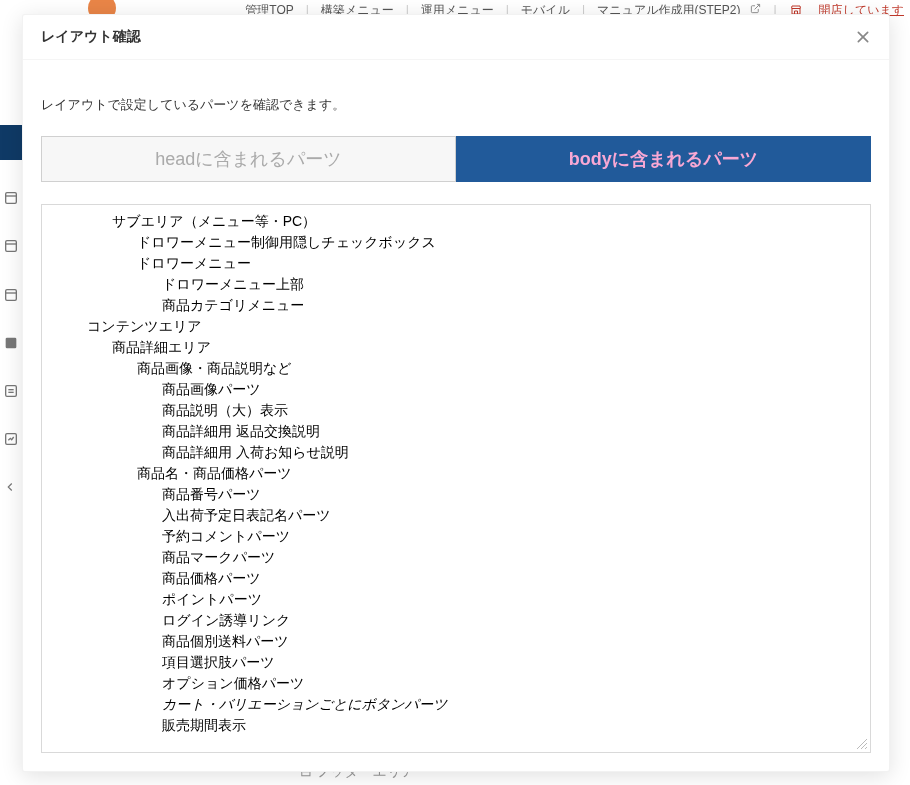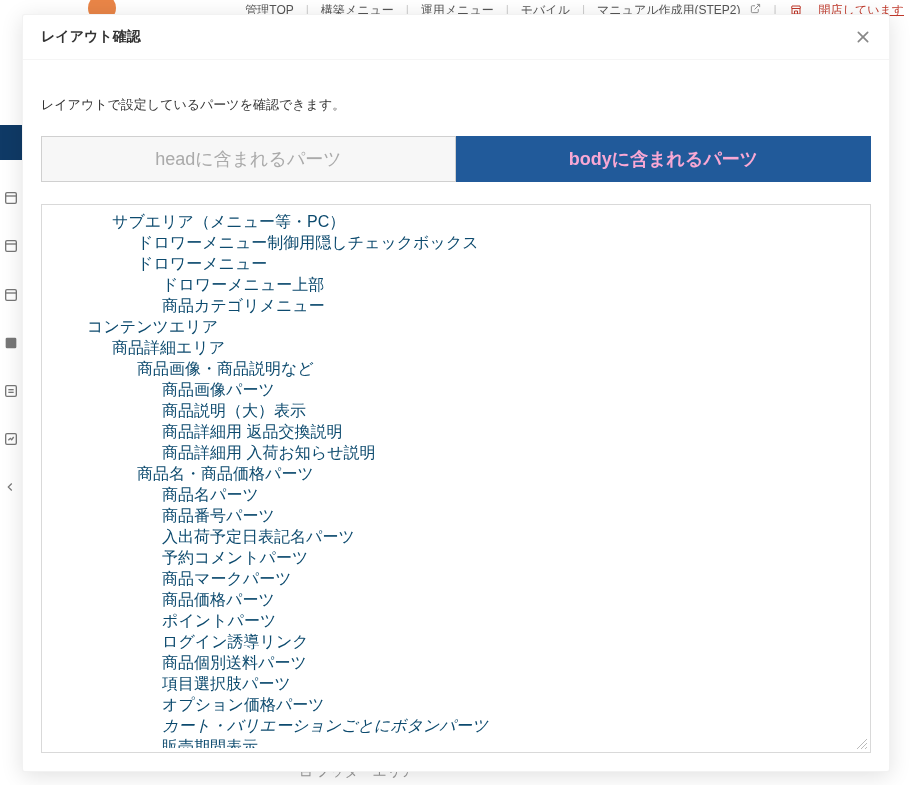--- a/index.html
+++ b/index.html
@@ -155,23 +155,23 @@
   }
   .tree-inner {
     position: absolute;
     top: 6px;
     left: 0;
     right: 0;
     bottom: 4px;
     overflow: hidden;
   }
   .tree-line {
-    font-size: 16px;
+    font-size: 14px;
     line-height: 21px;
-    color: #0c4a6e;
+    color: #000000;
     white-space: nowrap;
   }
   .resize-handle {
     position: absolute;
     right: 2px;
     bottom: 2px;
     width: 14px;
     height: 14px;
   }
   .resize-handle svg { display:block; }
@@ -293,21 +293,20 @@
           <div class="tree-line" style="padding-left: 120px;">ドロワーメニュー上部</div>
           <div class="tree-line" style="padding-left: 120px;">商品カテゴリメニュー</div>
           <div class="tree-line" style="padding-left: 45px;">コンテンツエリア</div>
           <div class="tree-line" style="padding-left: 70px;">商品詳細エリア</div>
           <div class="tree-line" style="padding-left: 95px;">商品画像・商品説明など</div>
           <div class="tree-line" style="padding-left: 120px;">商品画像パーツ</div>
           <div class="tree-line" style="padding-left: 120px;">商品説明（大）表示</div>
           <div class="tree-line" style="padding-left: 120px;">商品詳細用 返品交換説明</div>
           <div class="tree-line" style="padding-left: 120px;">商品詳細用 入荷お知らせ説明</div>
           <div class="tree-line" style="padding-left: 95px;">商品名・商品価格パーツ</div>
-          <div class="tree-line" style="padding-left: 120px;">商品名パーツ</div>
           <div class="tree-line" style="padding-left: 120px;">商品番号パーツ</div>
           <div class="tree-line" style="padding-left: 120px;">入出荷予定日表記名パーツ</div>
           <div class="tree-line" style="padding-left: 120px;">予約コメントパーツ</div>
           <div class="tree-line" style="padding-left: 120px;">商品マークパーツ</div>
           <div class="tree-line" style="padding-left: 120px;">商品価格パーツ</div>
           <div class="tree-line" style="padding-left: 120px;">ポイントパーツ</div>
           <div class="tree-line" style="padding-left: 120px;">ログイン誘導リンク</div>
           <div class="tree-line" style="padding-left: 120px;">商品個別送料パーツ</div>
           <div class="tree-line" style="padding-left: 120px;">項目選択肢パーツ</div>
           <div class="tree-line" style="padding-left: 120px;">オプション価格パーツ</div>

